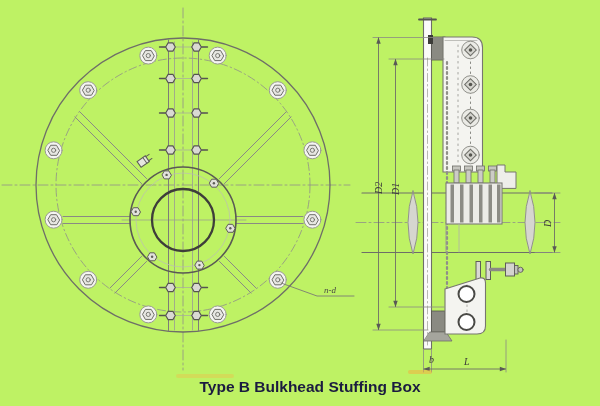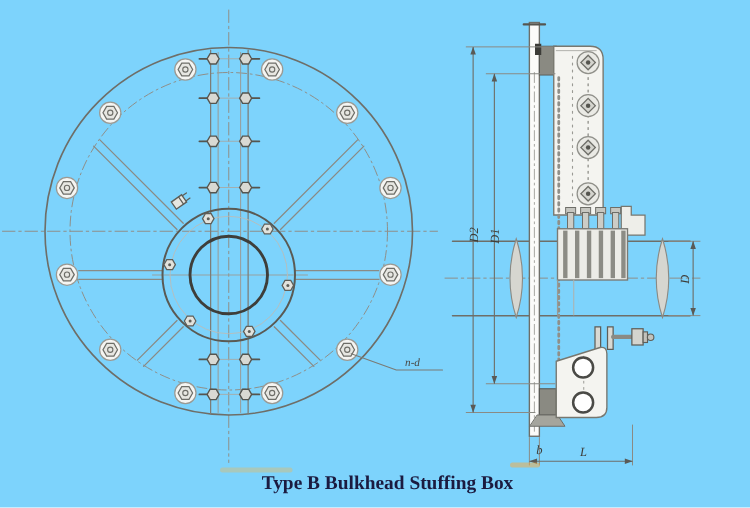--- a/index.html
+++ b/index.html
@@ -1,22 +1,22 @@
 <!DOCTYPE html>
 <html><head>
 <meta charset="utf-8">
 <style>
   html,body{margin:0;padding:0;background:#ffffff;}
-  #canvas{position:relative;width:600px;height:406px;background:#7dd3fc;overflow:hidden;
+  #canvas{position:relative;width:600px;height:406px;background:#bef264;overflow:hidden;
           font-family:"Liberation Sans",sans-serif;}
   #drawing{position:absolute;left:0;top:0;}
   .dimtext{font-family:"Liberation Serif",serif;font-style:italic;font-size:10px;fill:#3c3c38;}
   .notetext{font-family:"Liberation Serif",serif;font-style:italic;font-size:9px;fill:#4a4a46;}
   #caption{position:absolute;left:150px;top:378px;width:320px;text-align:center;
-           font-size:15.5px;font-weight:700;color:#1b1b40;letter-spacing:0px;font-family:Liberation Serif, serif;}
+           font-size:15.5px;font-weight:700;color:#1b1b40;letter-spacing:0px;}
   .hl{position:absolute;height:4px;border-radius:2px;}
 </style>
 </head>
 <body>
 
 <div id="canvas">
 
 <svg id="drawing" width="600" height="406" viewBox="0 0 600 406">
   <defs>
     <marker id="arr" viewBox="0 0 10 10" refX="9" refY="5" markerWidth="9" markerHeight="7" orient="auto-start-reverse">

